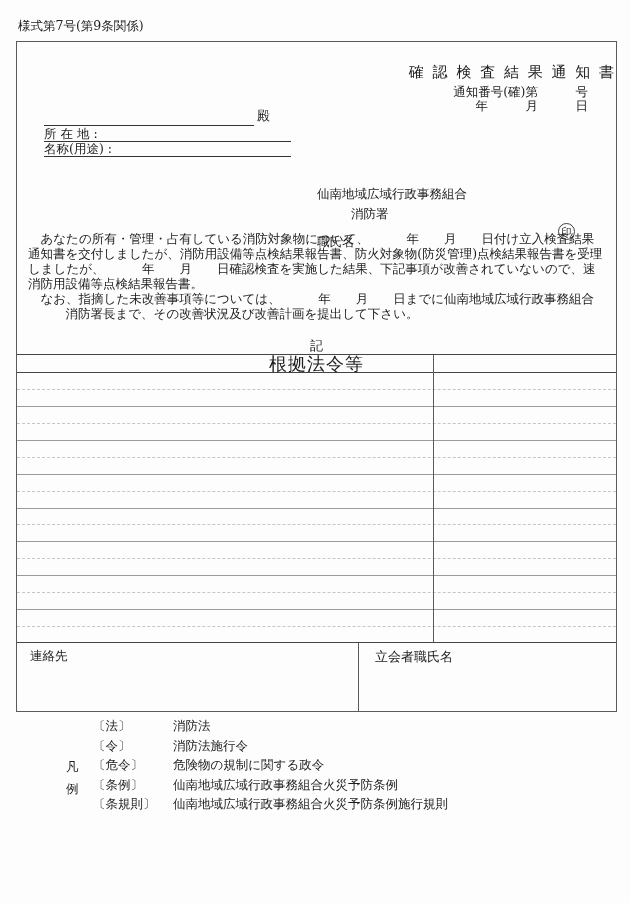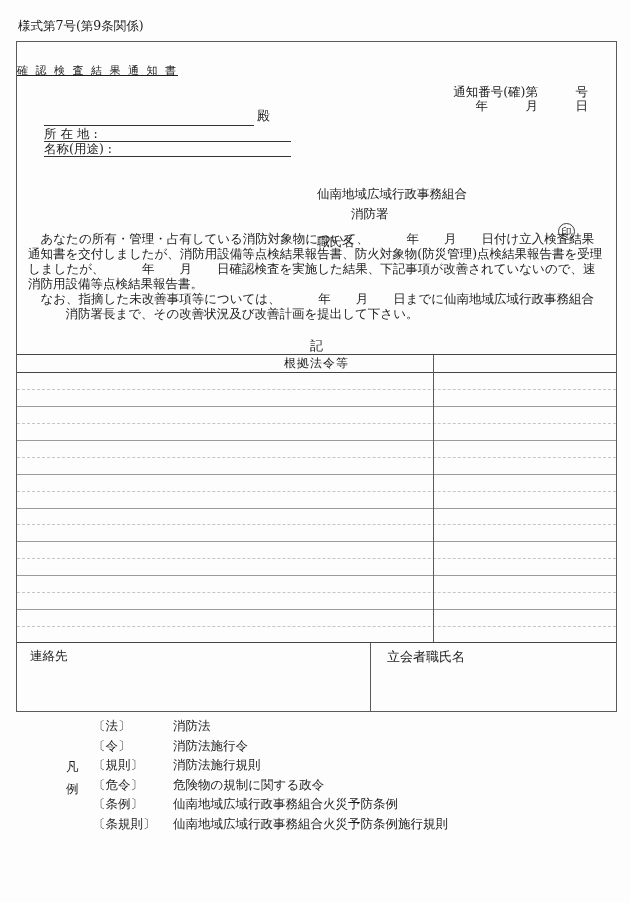--- a/index.html
+++ b/index.html
@@ -17,23 +17,22 @@
     font-size:12.5px;line-height:14px;text-align:right;
   }
   .box{
     position:absolute;left:16px;top:41px;
     width:599px;height:669px;
     border:1px solid #5a5a5a;
     background:#fdfdfd;
   }
   .doc-title{
     position:absolute;left:0;top:21px;width:100%;
-    text-align:left;font-size:11px;letter-spacing:2px;
+    text-align:right;font-size:15px;letter-spacing:2px;
     white-space:pre;
-    text-decoration:underline;
   }
   .notif-line{
     position:absolute;right:28px;top:42px;
     font-size:12.5px;white-space:pre;
   }
   .date-line{
     position:absolute;right:28px;top:56px;
     font-size:12.5px;white-space:pre;
   }
   .addressee-row{
@@ -70,35 +69,34 @@
     text-align:center;font-size:13px;line-height:14px;
   }
   .table{
     position:absolute;left:0;top:312px;width:599px;
     border-top:1px solid #454545;
   }
   .t-header{
     display:flex;height:18px;border-bottom:1px solid #454545;box-sizing:border-box;
   }
   .t-header .hc1{width:416px;text-align:center;font-size:12.5px;line-height:17px;letter-spacing:3px;white-space:pre;}
-  .t-header .hc2{flex:1;text-align:center;font-size:12px;line-height:17px;letter-spacing:1px;white-space:pre;}
+  .t-header .hc2{flex:1;text-align:center;font-size:18px;line-height:17px;letter-spacing:1px;white-space:pre;}
   .t-body{height:270px;display:flex;flex-direction:column;}
   .t-row{flex:1;box-sizing:border-box;}
   .t-row.dashed{border-bottom:1px dashed #c6c6c6;}
   .t-row.solid{border-bottom:1px solid #9b9b9b;}
   .t-row.last{border-bottom:none;}
   .col-divider{
     position:absolute;left:416px;top:0;width:1px;height:288px;
     background:#5a5a5a;
   }
   .bottom-section{
     position:absolute;left:0;top:600px;width:599px;height:69px;
     border-top:1px solid #454545;box-sizing:border-box;
     display:flex;
-    gap:12px;
   }
   .bs-left{width:341px;box-sizing:border-box;padding:5px 0 0 13px;font-size:12.5px;}
   .bs-right{flex:1;border-left:1px solid #5a5a5a;box-sizing:border-box;padding:5px 0 0 16px;font-size:13px;}
   .legend{
     position:absolute;left:0;top:716px;width:630px;font-size:12.5px;
   }
   .legend-char-1{position:absolute;left:66px;top:43px;font-size:12.5px;}
   .legend-char-2{position:absolute;left:66px;top:65px;font-size:12.5px;}
   .legend-row{height:19.6px;line-height:19.6px;padding-left:93px;white-space:pre;}
   .legend-abbr{display:inline-block;width:80px;}
@@ -171,20 +169,19 @@
     </div>
 
   </div>
 
   <div class="legend">
     <div class="legend-char-1">凡</div>
     <div class="legend-char-2">例</div>
     <div id="legend-items">
         <div class="legend-row"><span class="legend-abbr">〔法〕</span><span>消防法</span></div>
         <div class="legend-row"><span class="legend-abbr">〔令〕</span><span>消防法施行令</span></div>
-        <div class="legend-row"><span class="legend-abbr">〔規則〕</span><span>消防法施行規則</span></div>
         <div class="legend-row"><span class="legend-abbr">〔危令〕</span><span>危険物の規制に関する政令</span></div>
         <div class="legend-row"><span class="legend-abbr">〔条例〕</span><span>仙南地域広域行政事務組合火災予防条例</span></div>
         <div class="legend-row"><span class="legend-abbr">〔条規則〕</span><span>仙南地域広域行政事務組合火災予防条例施行規則</span></div>
       </div>
   </div>
 
 </div>
 
 </body></html>

